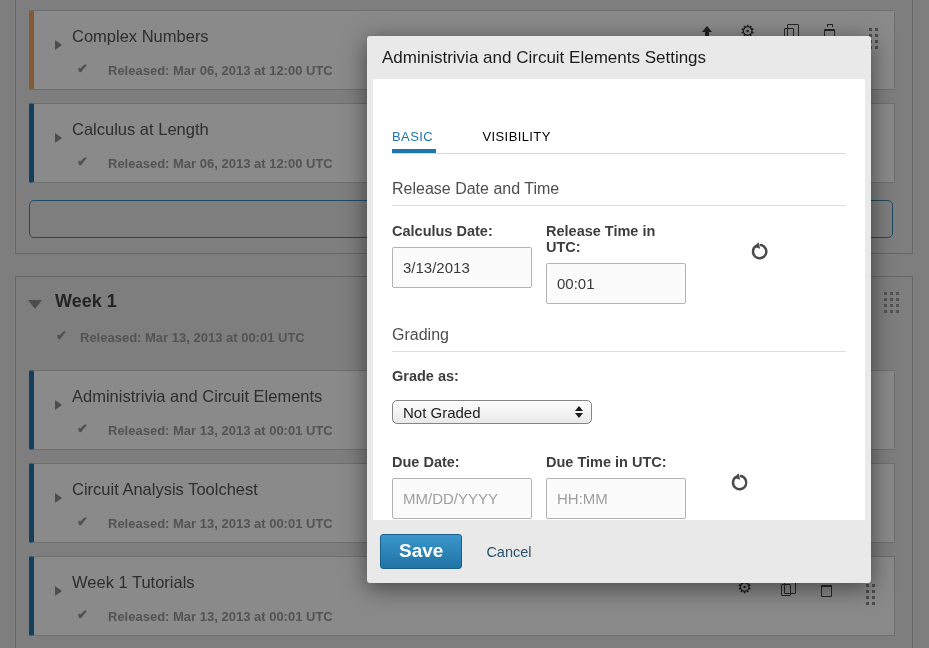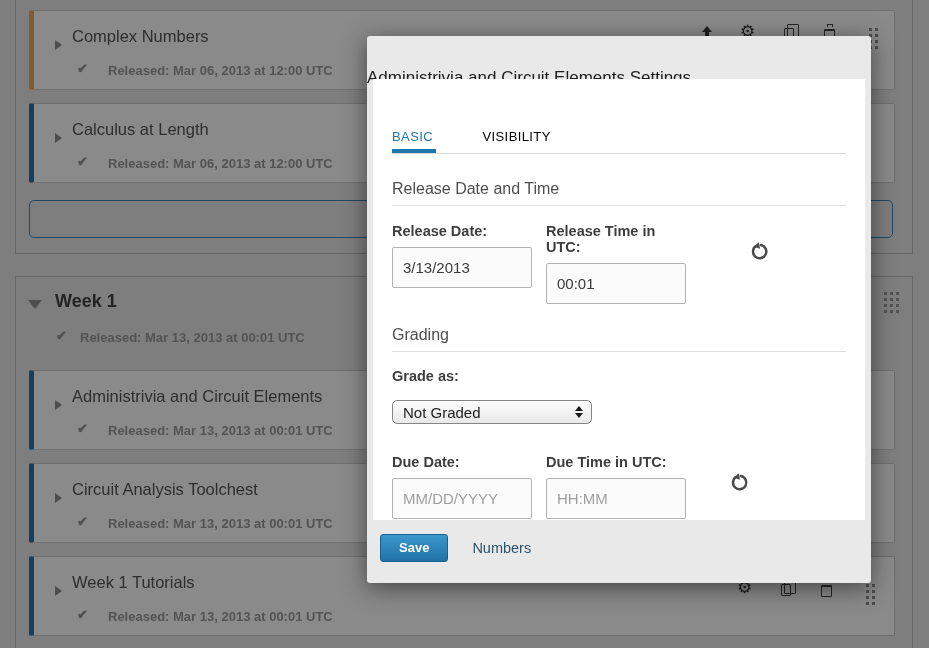--- a/index.html
+++ b/index.html
@@ -52,22 +52,22 @@
     box-shadow:6px 0,0 6px,6px 6px,0 12px,6px 12px,0 18px,6px 18px;}
   .dots3{position:absolute;left:884px;top:292px;width:3px;height:3px;color:#999;background:currentColor;cursor:pointer;
     box-shadow:6px 0,12px 0,0 6px,6px 6px,12px 6px,0 12px,6px 12px,12px 12px,0 18px,6px 18px,12px 18px;}
   
   .overlay{position:absolute;inset:0;background:rgba(0,0,0,0.46);z-index:50;}
   
   .modal{
     position:absolute;left:367px;top:36px;width:504px;height:547px;z-index:100;
     background:#e9e9e9;border-radius:3px;box-shadow:0 5px 24px rgba(0,0,0,0.5);
   }
-  .m-head{height:43px;line-height:44px;font-size:17px;color:#1c1c1c;
-    border-radius:3px 3px 0 0;margin-top:20px;}
+  .m-head{height:43px;line-height:44px;padding-left:15px;font-size:17px;color:#1c1c1c;
+    border-radius:3px 3px 0 0;}
   .m-inner{position:absolute;left:6px;right:6px;top:43px;bottom:63px;background:#fff;
     padding:48px 19px 0;overflow:hidden;}
   .tabs{border-bottom:1px solid #d8d8d8;}
   .tab{display:inline-block;font-size:13px;letter-spacing:0.4px;padding:0 3px 9px 0;
     margin-right:42px;cursor:pointer;color:#000000;}
   .tab.active{color:#1e77ad;border-bottom:4px solid #1e77ad;padding-bottom:5px;}
   .m-sect{margin-top:26px;padding-bottom:7px;border-bottom:1px solid #dedede;
     font-size:16px;color:#4e4e4e;}
   .m-sect.grading{margin-top:22px;}
   .fieldrow{display:flex;align-items:flex-start;}
@@ -84,21 +84,21 @@
   .grade-label{margin-top:16px;font-size:14.5px;font-weight:bold;color:#3e3e3e;}
   .selectbox{margin-top:16px;width:200px;height:24px;border:1px solid #858585;border-radius:5px;
     background:linear-gradient(#fdfdfd,#e9e9e9);display:flex;align-items:center;
     padding:0 8px 0 10px;font-size:15px;color:#1d1d1d;cursor:pointer;}
   .sel-arrows{display:flex;flex-direction:column;gap:2px;margin-left:auto;}
   .sel-arrows i{display:block;width:0;height:0;border-left:4px solid transparent;border-right:4px solid transparent;}
   .sel-arrows .up{border-bottom:5px solid #1a1a1a;}
   .sel-arrows .down{border-top:5px solid #1a1a1a;}
   .m-foot{position:absolute;top:498px;left:13px;display:flex;align-items:center;gap:24px;}
   .save-btn{
-    padding:5px 18px 6px;font-size:13px;font-weight:bold;color:#fff;cursor:pointer;
+    padding:5px 18px 6px;font-size:19px;font-weight:bold;color:#fff;cursor:pointer;
     background:linear-gradient(#3a97cc,#2173a5);border:1px solid #1a608d;border-radius:3px;
     font-family:"Liberation Sans",sans-serif;
   }
   .cancel-link{font-size:14.5px;color:#2b536b;cursor:pointer;}
 </style>
 </head>
 <body>
 
 <div class="page">
 
@@ -184,21 +184,21 @@
 
     <div class="m-inner">
       <div class="tabs">
         <span class="tab active">BASIC</span>
         <span class="tab">VISIBILITY</span>
       </div>
 
       <div class="m-sect">Release Date and Time</div>
       <div class="fieldrow">
         <div class="fcol">
-          <div class="flabel">Release Date:</div>
+          <div class="flabel">Calculus Date:</div>
           <input type="text" value="3/13/2013" style="">
         </div>
         <div class="fcol">
           <div class="flabel">Release Time in UTC:</div>
           <input type="text" value="00:01" style="">
         </div>
         <button class="reset r1">
           <svg width="19" height="19" viewBox="0 0 20 20">
             <path d="M 6.2 4.3 A 7 7 0 1 0 11.5 3.2" fill="none" stroke="#4a4a4a" stroke-width="2.6" stroke-linecap="round"></path>
             <polygon points="9.2,0.2 10.6,7.0 3.9,5.1" fill="#4a4a4a"></polygon>
@@ -229,17 +229,17 @@
           <svg width="19" height="19" viewBox="0 0 20 20">
             <path d="M 6.2 4.3 A 7 7 0 1 0 11.5 3.2" fill="none" stroke="#4a4a4a" stroke-width="2.6" stroke-linecap="round"></path>
             <polygon points="9.2,0.2 10.6,7.0 3.9,5.1" fill="#4a4a4a"></polygon>
           </svg>
         </button>
       </div>
     </div>
 
     <div class="m-foot">
       <button class="save-btn">Save</button>
-      <span class="cancel-link">Numbers</span>
+      <span class="cancel-link">Cancel</span>
     </div>
   </div>
 
 </div>
 
 </body></html>

